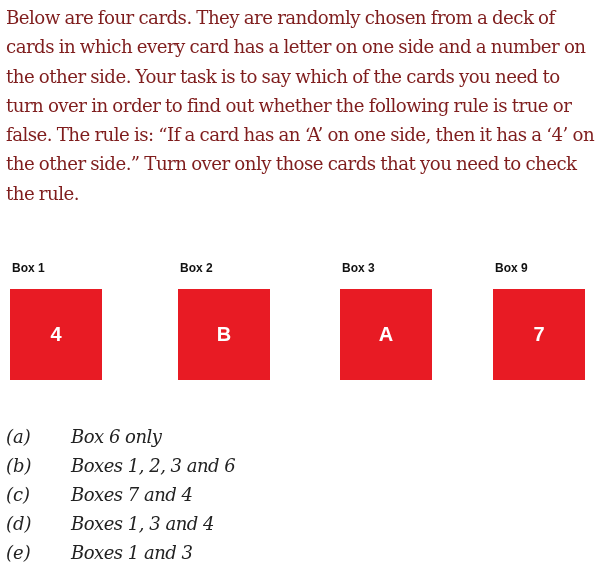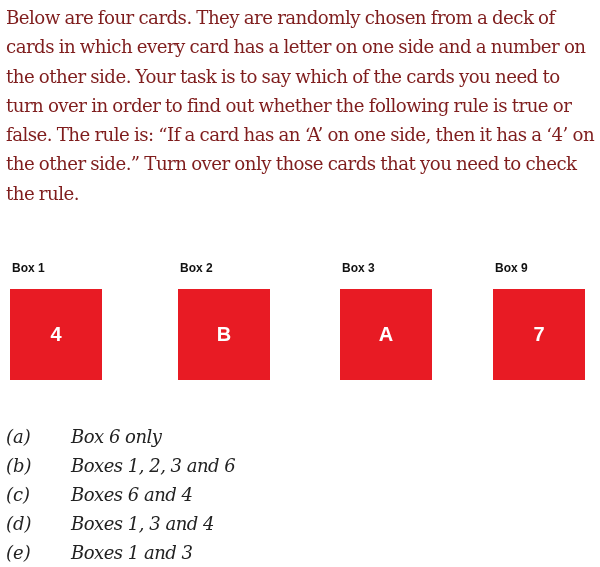--- a/index.html
+++ b/index.html
@@ -58,21 +58,21 @@
   <div class="opt">
     <span class="opt-letter">(a)</span>
     <span class="opt-text">Box 6 only</span>
   </div>
   <div class="opt">
     <span class="opt-letter">(b)</span>
     <span class="opt-text">Boxes 1, 2, 3 and 6</span>
   </div>
   <div class="opt">
     <span class="opt-letter">(c)</span>
-    <span class="opt-text">Boxes 6 and 4</span>
+    <span class="opt-text">Boxes 7 and 4</span>
   </div>
   <div class="opt">
     <span class="opt-letter">(d)</span>
     <span class="opt-text">Boxes 1, 3 and 4</span>
   </div>
   <div class="opt">
     <span class="opt-letter">(e)</span>
     <span class="opt-text">Boxes 1 and 3</span>
   </div>
 </div>

